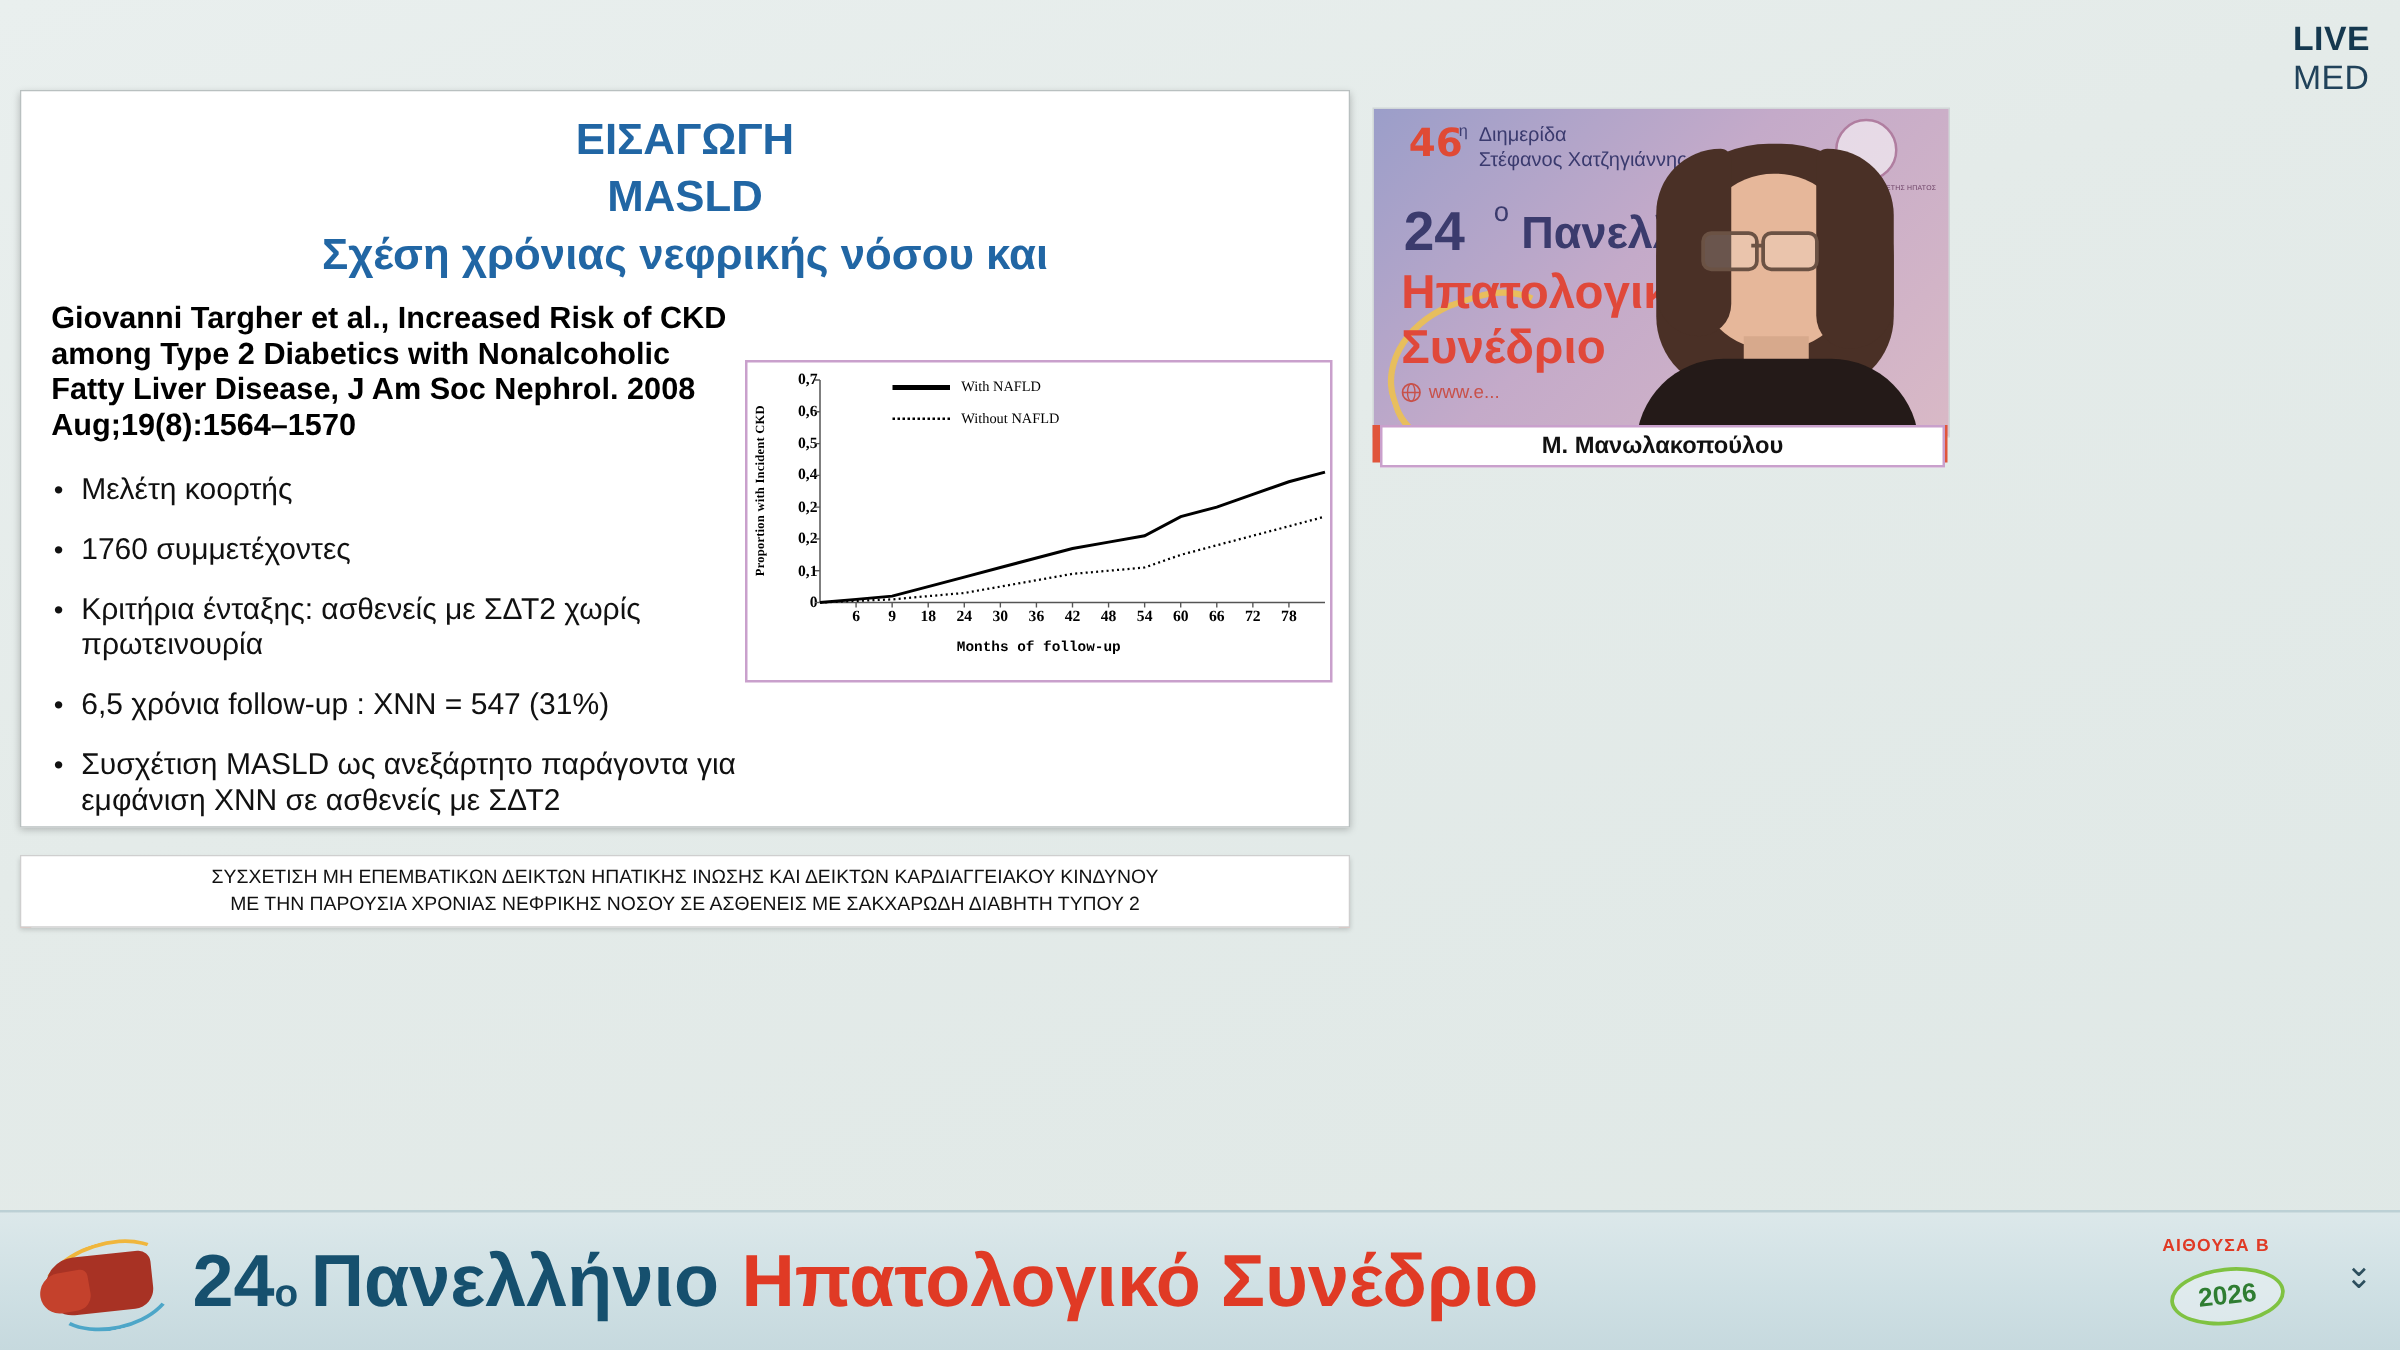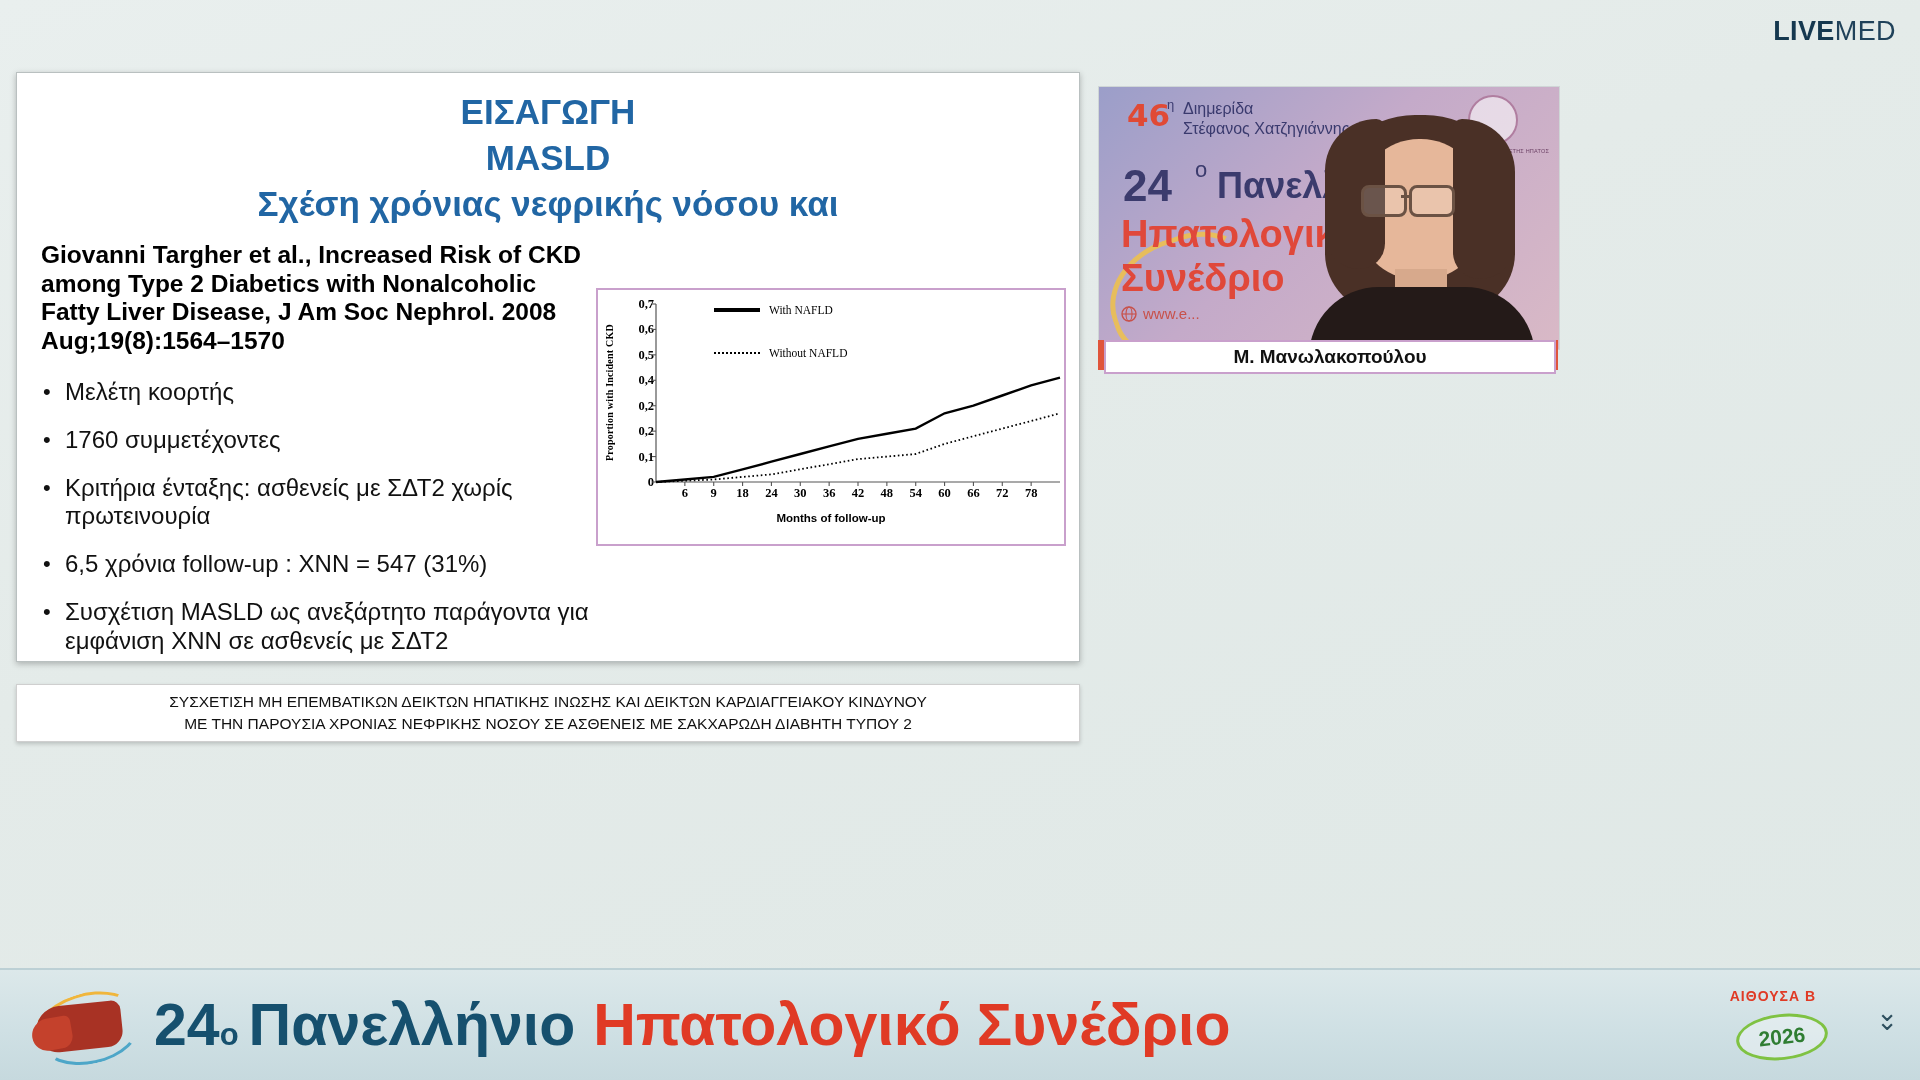--- a/index.html
+++ b/index.html
@@ -7,21 +7,21 @@
     width:1920px;height:1080px;overflow:hidden;
     font-family:"Liberation Sans","DejaVu Sans",sans-serif;
     background:linear-gradient(160deg,#e9efee 0%,#e4ebe9 40%,#dfe8e6 100%);
     position:relative;
   }
 
   
   #livemed{
     position:absolute;top:16px;right:24px;
     font-size:27px;letter-spacing:.4px;color:#15384f;
-    display:flex;align-items:baseline;
+    display:flex;align-items:baseline;flex-direction:column;
   }
   #livemed .b{font-weight:bold;}
   #livemed .l{font-weight:400;color:#20425a;}
 
   
   #slide{
     position:absolute;left:16px;top:72px;width:1064px;height:590px;
     background:#ffffff;border:1px solid #b9c0c0;
     box-shadow:0 2px 6px rgba(0,0,0,.25);
     box-sizing:border-box;
@@ -61,21 +61,21 @@
     position:absolute;left:16px;width:40px;text-align:right;
     font-size:12.5px;font-weight:bold;font-family:"Liberation Serif",serif;
     transform:translateY(-50%);
   }
   .xtick{
     position:absolute;top:196px;width:26px;text-align:center;
     font-size:12.5px;font-weight:bold;font-family:"Liberation Serif",serif;
   }
   .xlabel{
     position:absolute;left:0;right:0;top:222px;text-align:center;
-    font-size:11.5px;font-weight:bold;font-family:Liberation Sans, sans-serif;
+    font-size:11.5px;font-weight:bold;font-family:Liberation Mono, monospace;
   }
   .legend-row{position:absolute;font-size:11.5px;font-weight:normal;
     font-family:"Liberation Serif",serif;display:flex;align-items:center;gap:9px;}
   .leg-solid{display:inline-block;width:46px;height:4px;background:#000;}
   .leg-dot{display:inline-block;width:46px;height:0;border-top:2px dotted #000;}
 
   
   #speaker{
     position:absolute;left:1098px;top:86px;width:460px;height:262px;
     overflow:hidden;border:1px solid #cfd6d6;
@@ -236,21 +236,21 @@
           <div class="xtick" style="left: 362.429px;">66</div>
           <div class="xtick" style="left: 391.286px;">72</div>
           <div class="xtick" style="left: 420.143px;">78</div>
         </div>
       <div class="xlabel">Months of follow-up</div>
 
       <div class="legend-row" style="left:116px;top:14px;">
         <span class="leg-solid"></span>
         <span>With NAFLD</span>
       </div>
-      <div class="legend-row" style="left:116px;top:57px;">
+      <div class="legend-row" style="left:116px;top:39px;">
         <span class="leg-dot"></span>
         <span>Without NAFLD</span>
       </div>
 
       <svg id="plot" width="470" height="258" viewBox="0 0 470 258" style="position:absolute;left:0;top:0;">
           <line x1="58" y1="14" x2="58" y2="192" stroke="#555" stroke-width="1.2"></line>
           <line x1="58" y1="192" x2="462" y2="192" stroke="#555" stroke-width="1.2"></line>
           <line x1="54" y1="192" x2="58" y2="192" stroke="#555" stroke-width="1.1"></line>
           <line x1="54" y1="166.57142857142858" x2="58" y2="166.57142857142858" stroke="#555" stroke-width="1.1"></line>
           <line x1="54" y1="141.14285714285714" x2="58" y2="141.14285714285714" stroke="#555" stroke-width="1.1"></line>

